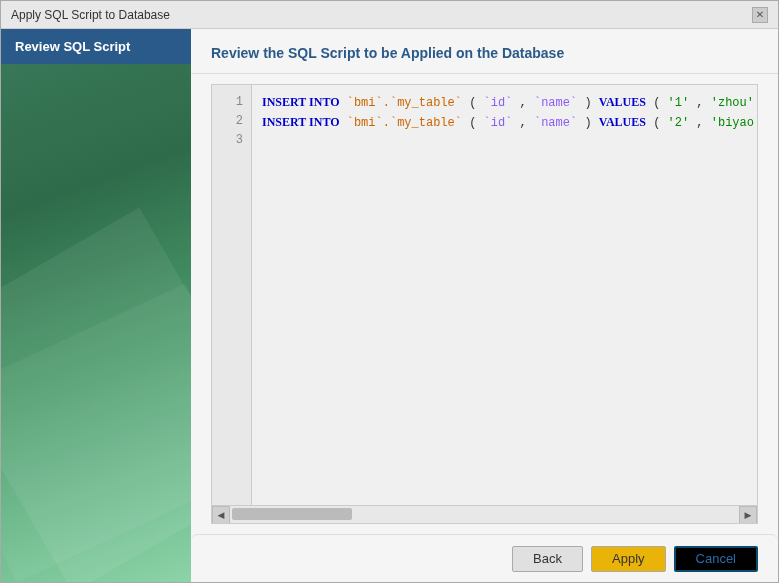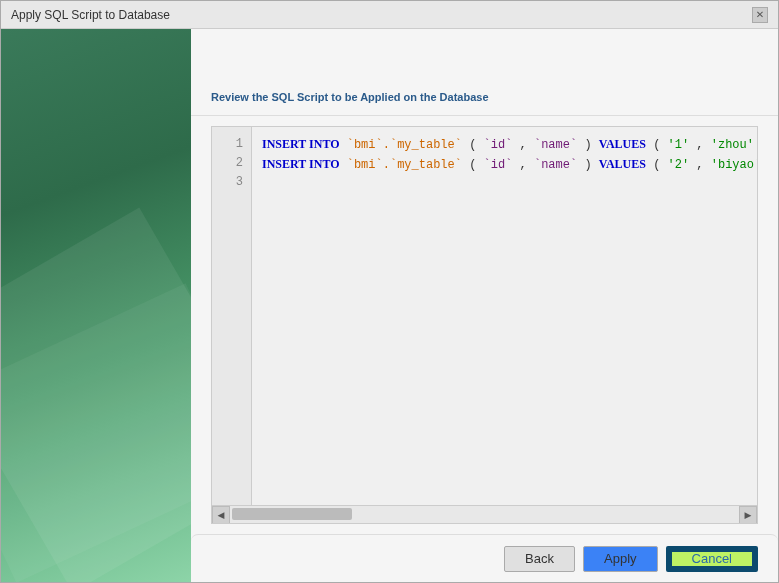--- a/index.html
+++ b/index.html
@@ -106,24 +106,23 @@
       padding: 0;
       overflow: hidden;
     }
 
     .content-header {
       padding: 16px 20px 12px 20px;
       border-bottom: 1px solid #ddd;
       background: #f5f5f5;
     }
     .content-title {
-      font-size: 11px;
+      font-size: 14px;
       font-weight: bold;
       color: #2a5a8a;
-      margin-top: 46px;
     }
 
     
     .code-container {
       flex: 1;
       margin: 10px 20px;
       border: 1px solid #ccc;
       background: #f0f0f0;
       overflow: hidden;
       display: flex;
@@ -163,21 +162,21 @@
       overflow: visible;
     }
 
     .code-line {
       display: block;
     }
 
     
     .kw { color: #0000cc; font-weight: bold; font-family: Liberation Serif, serif; }
     .tbl { color: #cc6600; text-align: center; }
-    .col { color: #701a75; }
+    .col { color: #8b5cf6; }
     .val { color: #008800; }
     .punc { color: #333; }
 
     
     .h-scroll-bar {
       height: 18px;
       background: #e0e0e0;
       border-top: 1px solid #ccc;
       display: flex;
       align-items: center;
@@ -234,41 +233,44 @@
       height: 26px;
       display: flex;
       align-items: center;
     }
     .btn-default {
       background: #e0e0e0;
       border: 1px solid #aaa;
       color: #333;
     }
     .btn-primary {
-      background: #3b82f6;
+      background: #eab308;
       border: 1px solid #aaa;
       color: #333;
     }
     .btn-cancel {
-      background: #bef264;
-      border: 6px solid #0c4a6e;
+      background: #000000;
+      border: 2px solid #0c4a6e;
       color: #2a6aaa;
     }
   </style>
 </head>
 <body>
 
 <div class="title-bar">
   <span class="title-bar-text">Apply SQL Script to Database</span>
   <div class="title-bar-close">✕</div>
 </div>
 
 <div class="main-layout">
 
   <div class="sidebar">
+    <div class="sidebar-item active">
+      <span>Review SQL Script</span>
+    </div>
   </div>
 
   <div class="content">
     <div class="content-header">
       <div class="content-title">Review the SQL Script to be Applied on the Database</div>
     </div>
 
     <div class="code-container">
       <div class="code-scroll-area">
         <div class="line-numbers">

